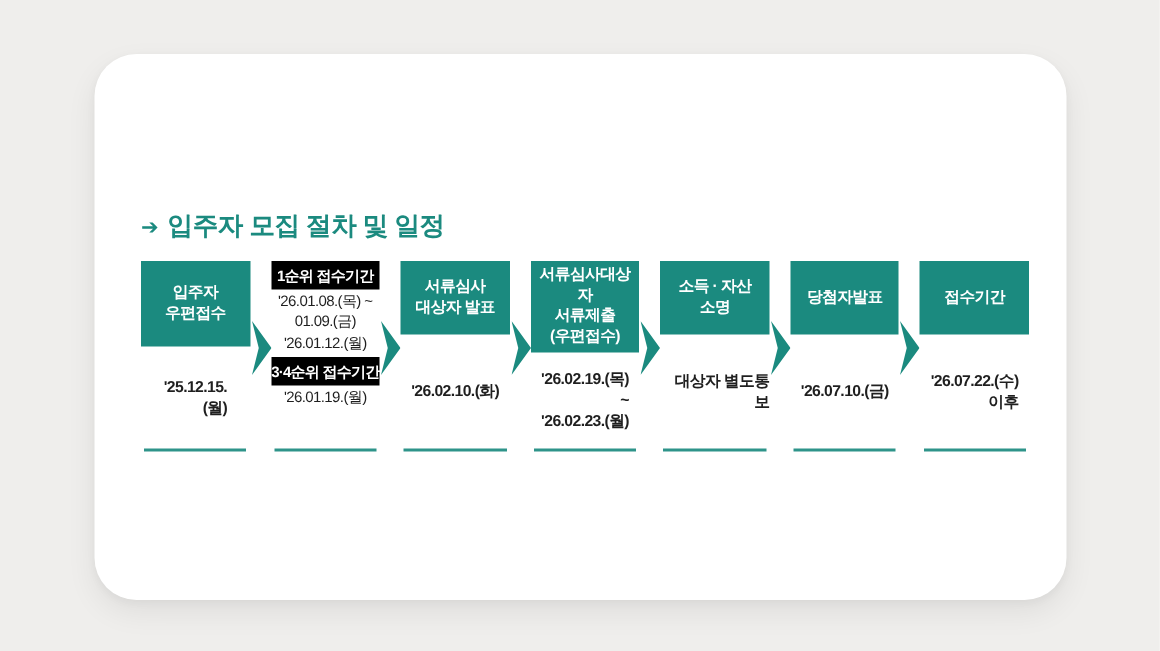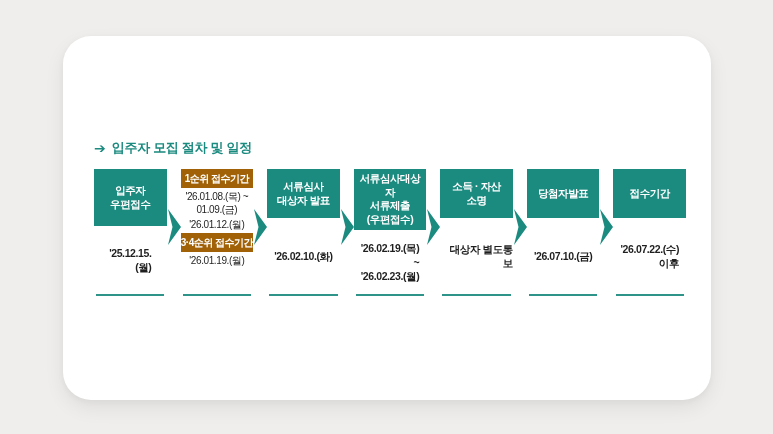--- a/index.html
+++ b/index.html
@@ -29,21 +29,21 @@
     margin-bottom: 12px;
   }
   .title-icon {
     color: #1b8a7f;
     font-size: 14px;
     font-weight: bold;
     line-height: 1;
   }
   .title-text {
     color: #1b8a7f;
-    font-size: 13px;
+    font-size: 17px;
     font-weight: bold;
     letter-spacing: -0.3px;
   }
   .flow-row {
     display: flex;
     align-items: stretch;
     height: 127px;
   }
   .col {
     flex: 1 1 0;
@@ -94,21 +94,21 @@
     height: 2px;
     background: #2e948a;
     width: 94%;
     margin: 0 auto;
   }
   
   .col.stacked { justify-content: flex-start; }
   .mini-box {
     flex: 0 0 auto;
     height: 19px;
-    background: #a16207;
+    background: #000000;
     color: #ffffff;
     display: flex;
     align-items: center;
     justify-content: center;
     font-size: 10px;
     font-weight: bold;
     letter-spacing: -0.5px;
     margin-bottom: 2px;
   }
   .mini-date {

